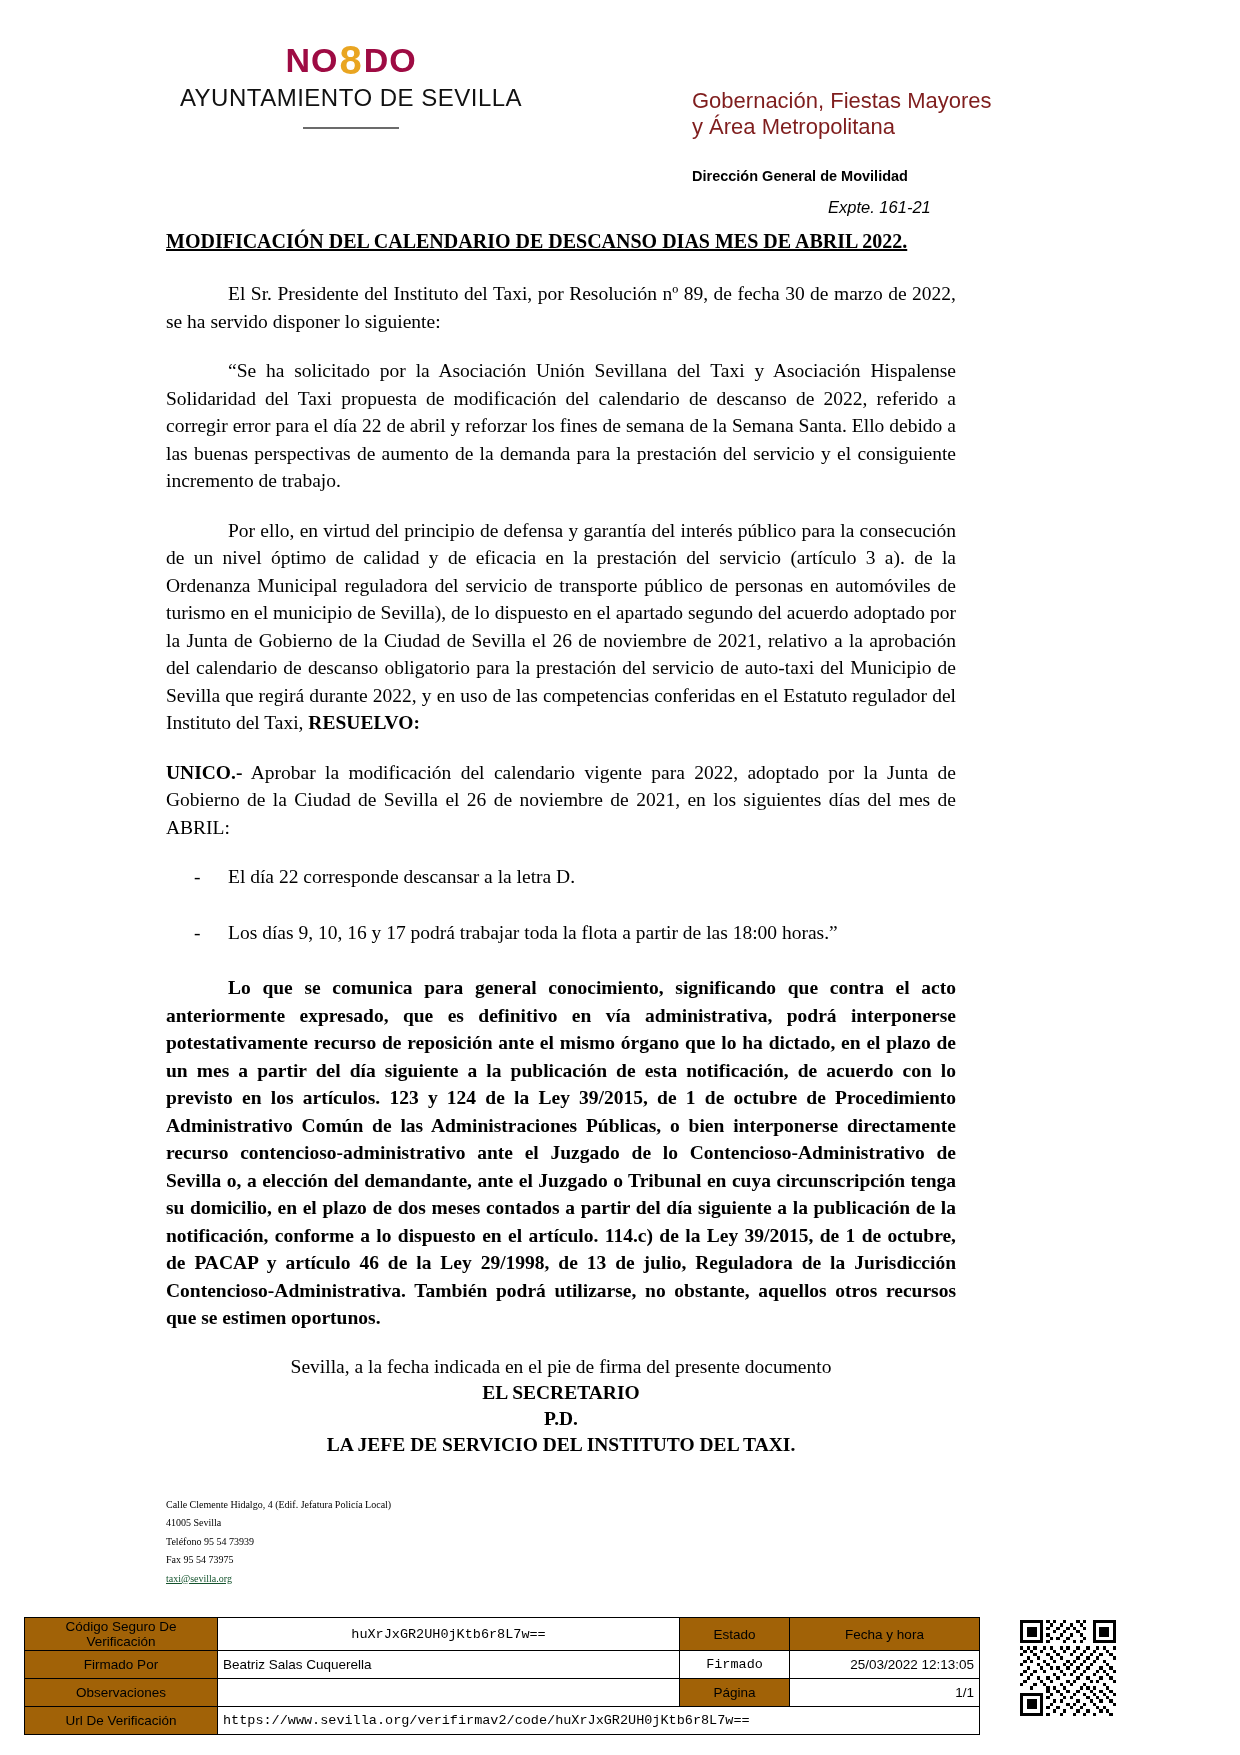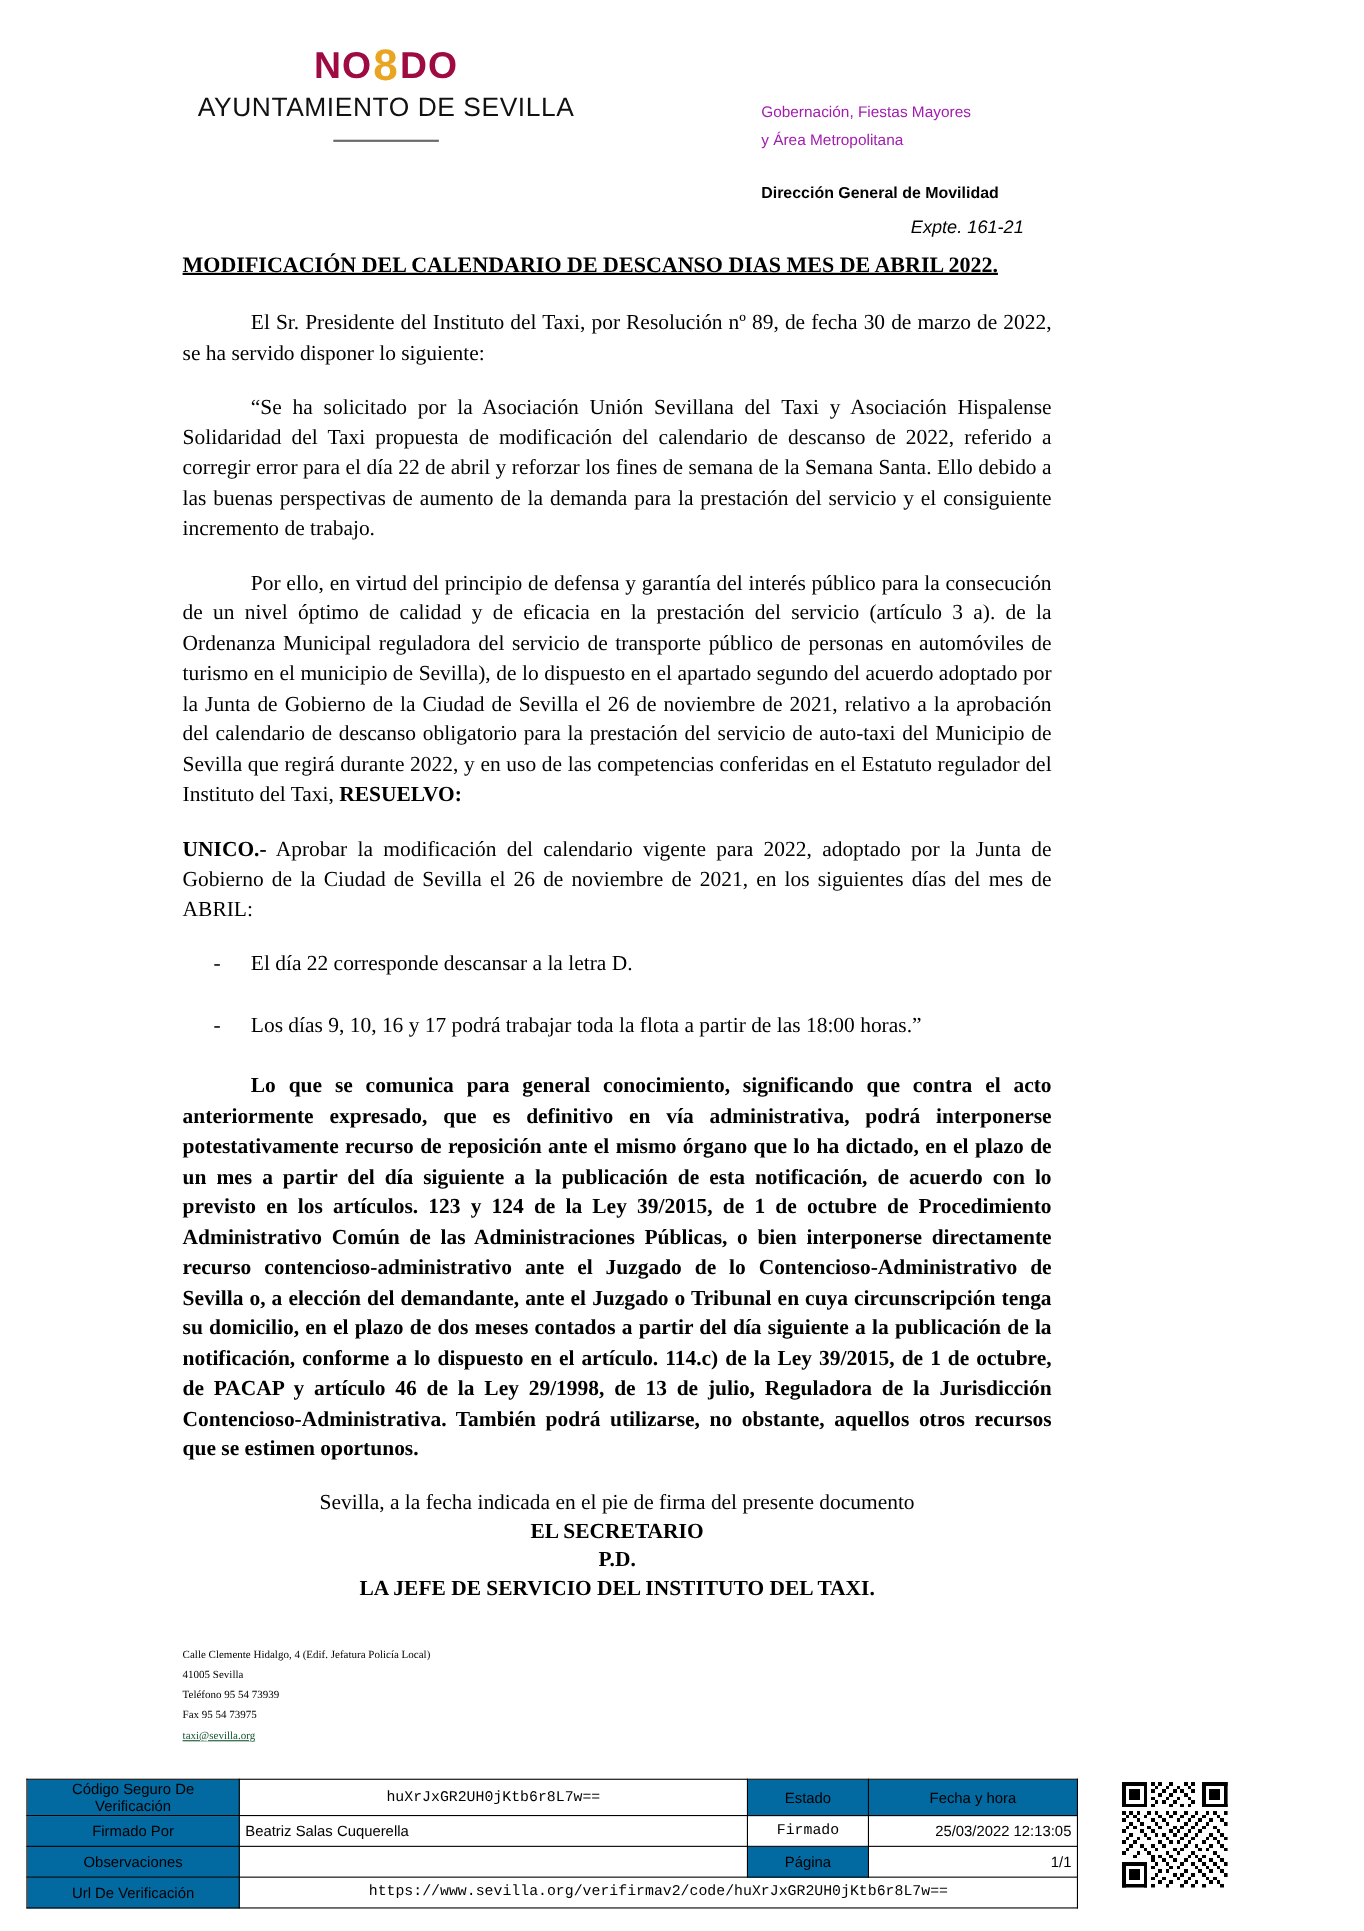--- a/index.html
+++ b/index.html
@@ -71,23 +71,23 @@
   }
 
   .dept-block {
     position: absolute;
     left: 692px;
     top: 88px;
     width: 470px;
   }
   .dept-title {
     font-family: "Liberation Sans", sans-serif;
-    font-size: 14px;
+    font-size: 22px;
     line-height: 26px;
-    color: #a21caf;
+    color: #7f1d1d;
   }
   .dept-sub {
     margin-top: 26px;
     font-family: "Liberation Sans", sans-serif;
     font-size: 14.5px;
     font-weight: bold;
     line-height: 20px;
   }
   .dept-sub2 {
     font-family: "Liberation Sans", sans-serif;
@@ -185,40 +185,40 @@
     font-family: "Liberation Sans", sans-serif;
   }
   table.verif-table td {
     border: 1.5px solid #000;
     height: 25px;
     font-size: 13.5px;
     padding: 1px 5px;
     vertical-align: middle;
   }
   td.lbl {
-    background: #0369a1;
+    background: #a16207;
     text-align: center;
     font-size: 13.5px;
   }
   td.val-center {
     text-align: center;
     font-family: "Liberation Mono", monospace;
     font-size: 13px;
   }
   td.val-left {
     text-align: left;
     font-size: 14px;
   }
   td.val-right {
     text-align: right;
     font-size: 13.5px;
     padding-right: 8px;
   }
   td.url-cell {
-    text-align: center;
+    text-align: left;
     font-family: "Liberation Mono", monospace;
     font-size: 13px;
     height: 52px;
   }
 
   .qr {
     position: absolute;
     left: 996px;
     top: 3px;
     width: 96px;

